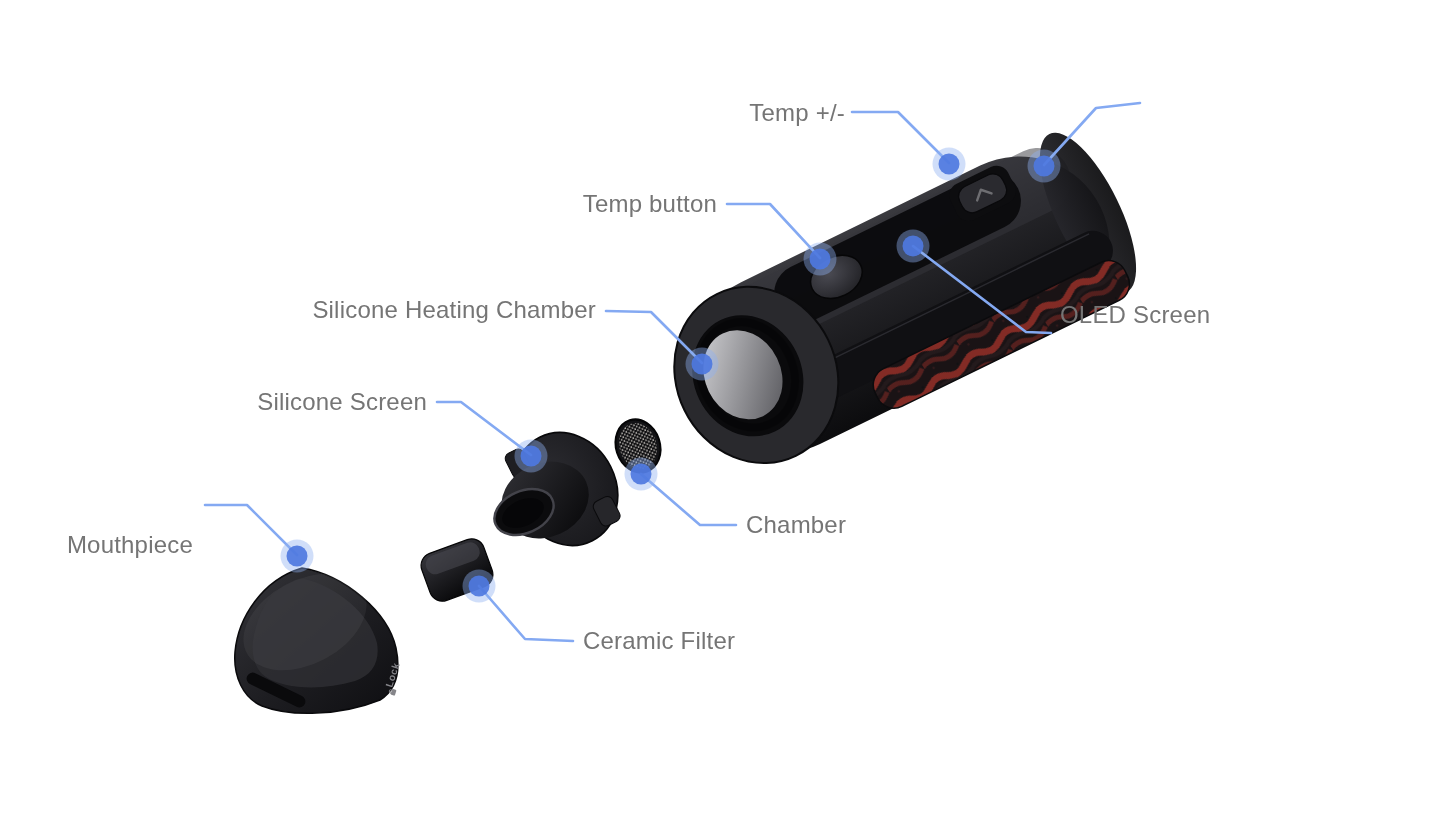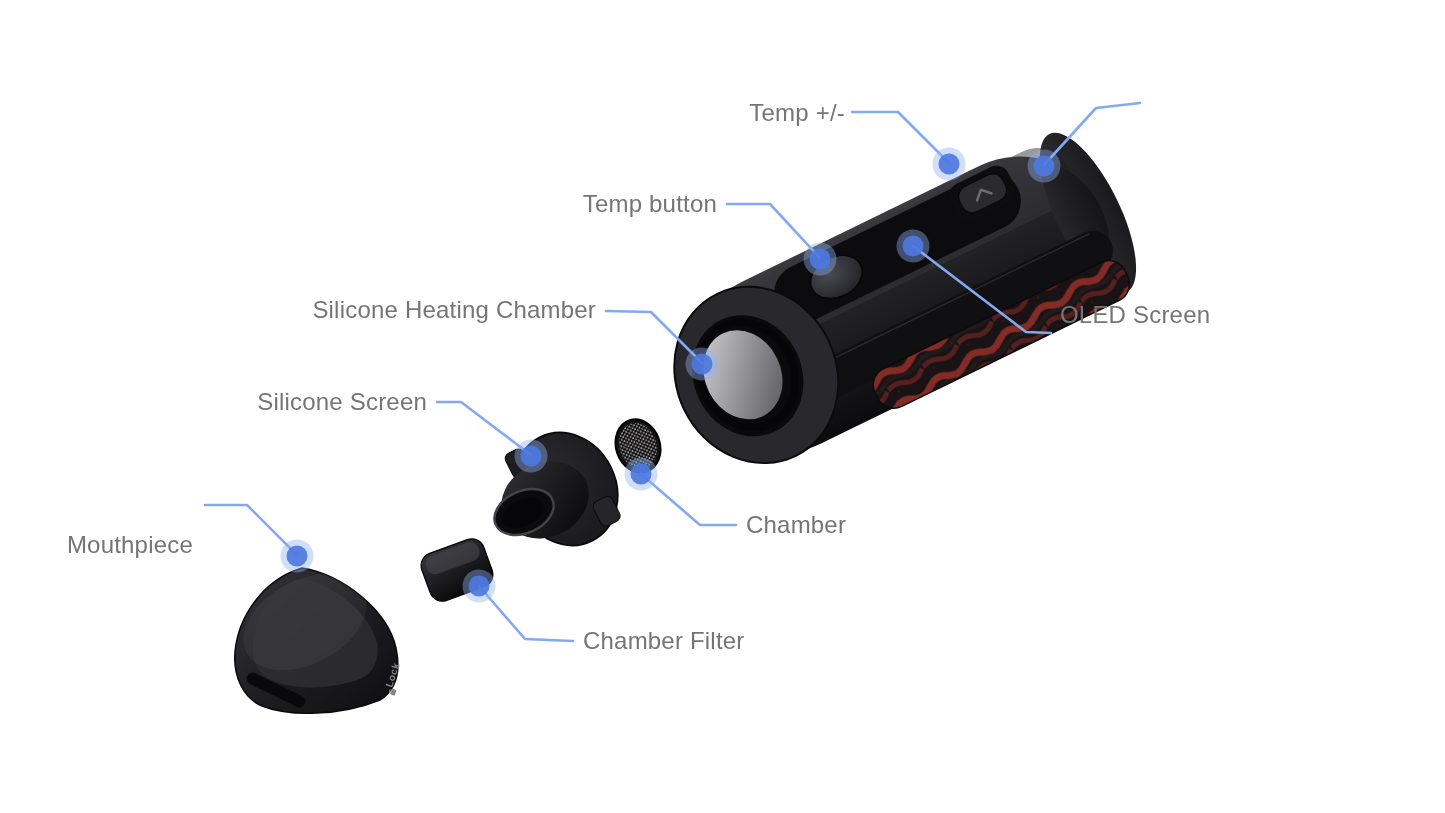--- a/index.html
+++ b/index.html
@@ -217,15 +217,15 @@
     </g>
   </svg>
 
   <div class="label" style="right:600px;  top:100px;">Temp +/-</div>
   <div class="label" style="right:728px; top:191px;">Temp button</div>
   <div class="label" style="right:849px; top:297px;">Silicone Heating Chamber</div>
   <div class="label" style="left:1060px; top:302px;">OLED Screen</div>
   <div class="label" style="right:1018px;top:389px;">Silicone Screen</div>
   <div class="label" style="right:1252px;top:492px;margin-top:40px;">Mouthpiece</div>
   <div class="label" style="left:746px;  top:512px;">Chamber</div>
-  <div class="label" style="left:583px;  top:628px;">Chamber Filter</div>
+  <div class="label" style="left:583px;  top:628px;">Ceramic Filter</div>
 
 </div>
 
 </body></html>

